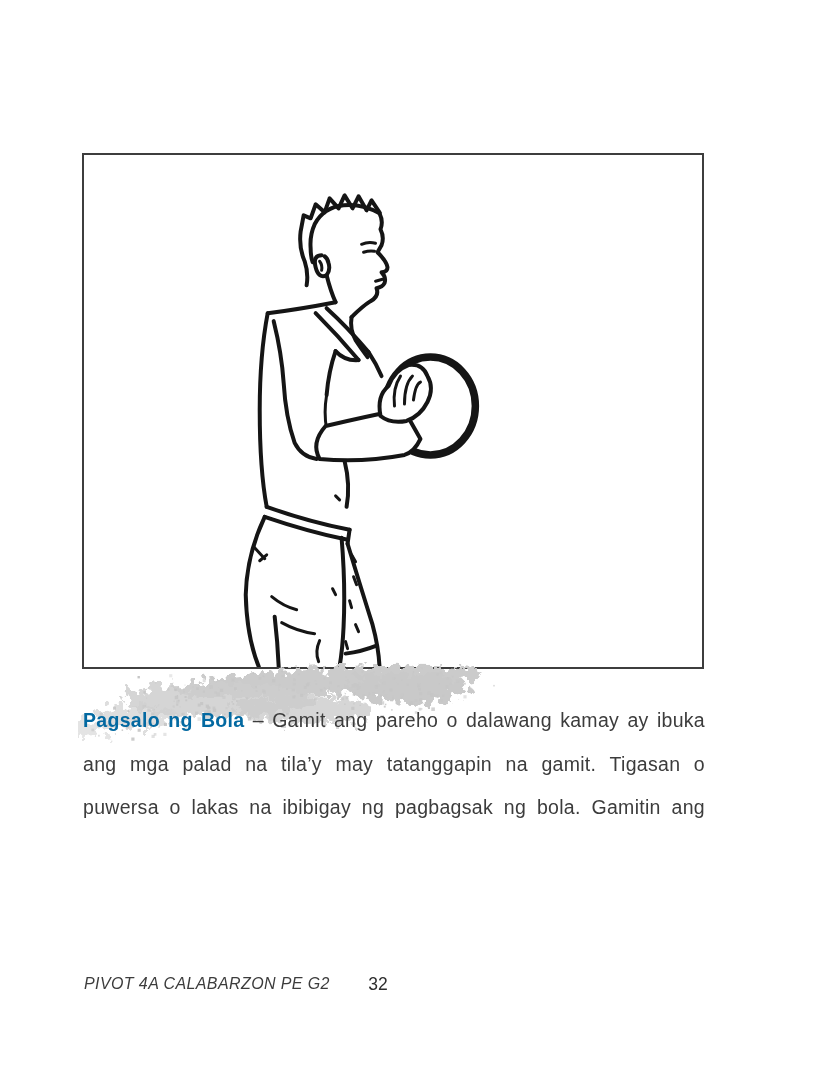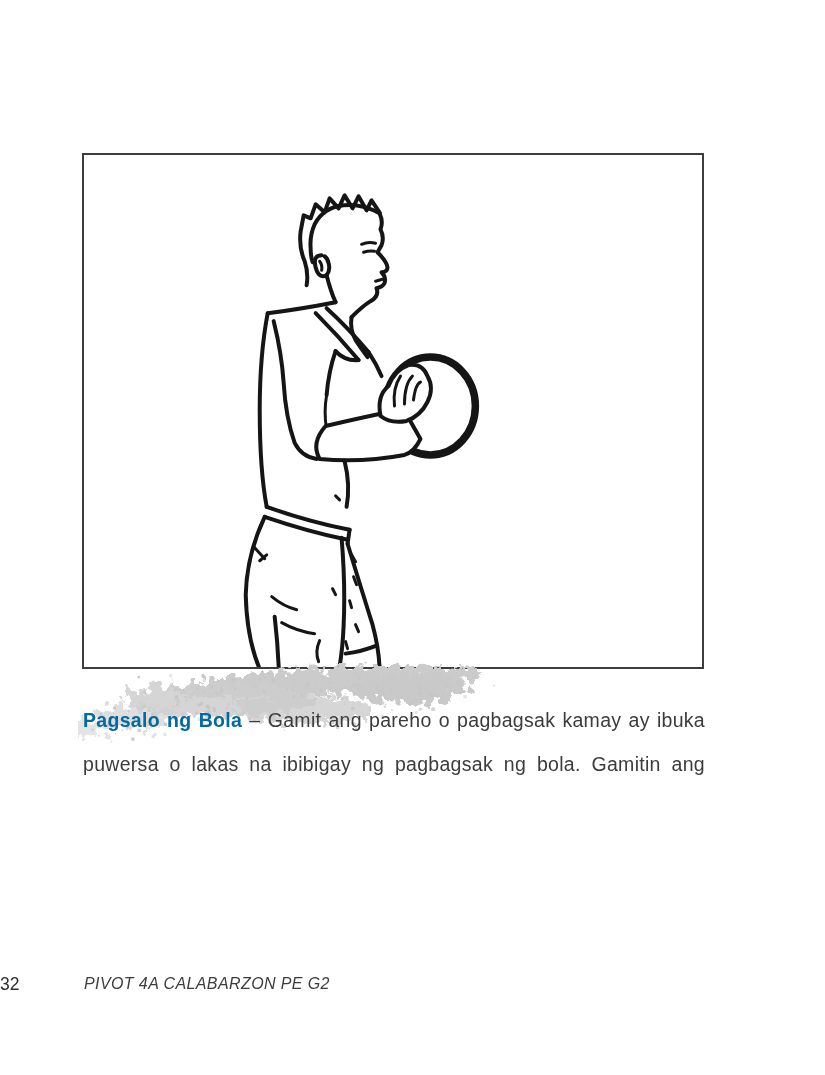--- a/index.html
+++ b/index.html
@@ -66,21 +66,21 @@
   .footer-left{
     position:absolute;
     left:84px;top:3px;
     font-style:italic;
     font-size:16px;
     letter-spacing:0.4px;
   }
   .page-num{
     position:absolute;
     left:0;right:0;top:2px;
-    text-align:left;
+    text-align:center;
     font-size:17.5px;
     color:#2e2e2e;
   }
 </style>
 </head>
 <body>
 
 <div class="page">
 
   <div class="image-frame">
@@ -388,21 +388,22 @@
         <rect x="55.4" y="55.6" width="2.7" height="2.7" opacity="0.52"></rect>
         <rect x="21.7" y="50.8" width="3.1" height="3.1" opacity="0.83"></rect>
         <rect x="74.3" y="60.6" width="1.5" height="1.5" opacity="0.53"></rect>
         <rect x="101.6" y="59.1" width="2.2" height="2.2" opacity="0.60"></rect>
       </g>
   </svg>
 
   <div class="body-text">
     <div class="tline"><span class="lead-in">Pagsalo ng Bola</span>
       <span>–</span>
-      <span>Gamit ang pareho o pagbagsak kamay ay ibuka</span></div>
+      <span>Gamit ang pareho o dalawang kamay ay ibuka</span></div>
+    <div class="tline">ang mga palad na tila’y may tatanggapin na gamit. Tigasan o</div>
     <div class="tline">puwersa o lakas na ibibigay ng pagbagsak ng bola. Gamitin ang</div>
   </div>
 
   <div class="footer">
     <span class="footer-left">PIVOT 4A CALABARZON PE G2</span>
     <span class="page-num">32</span>
   </div>
 
 </div>
 

